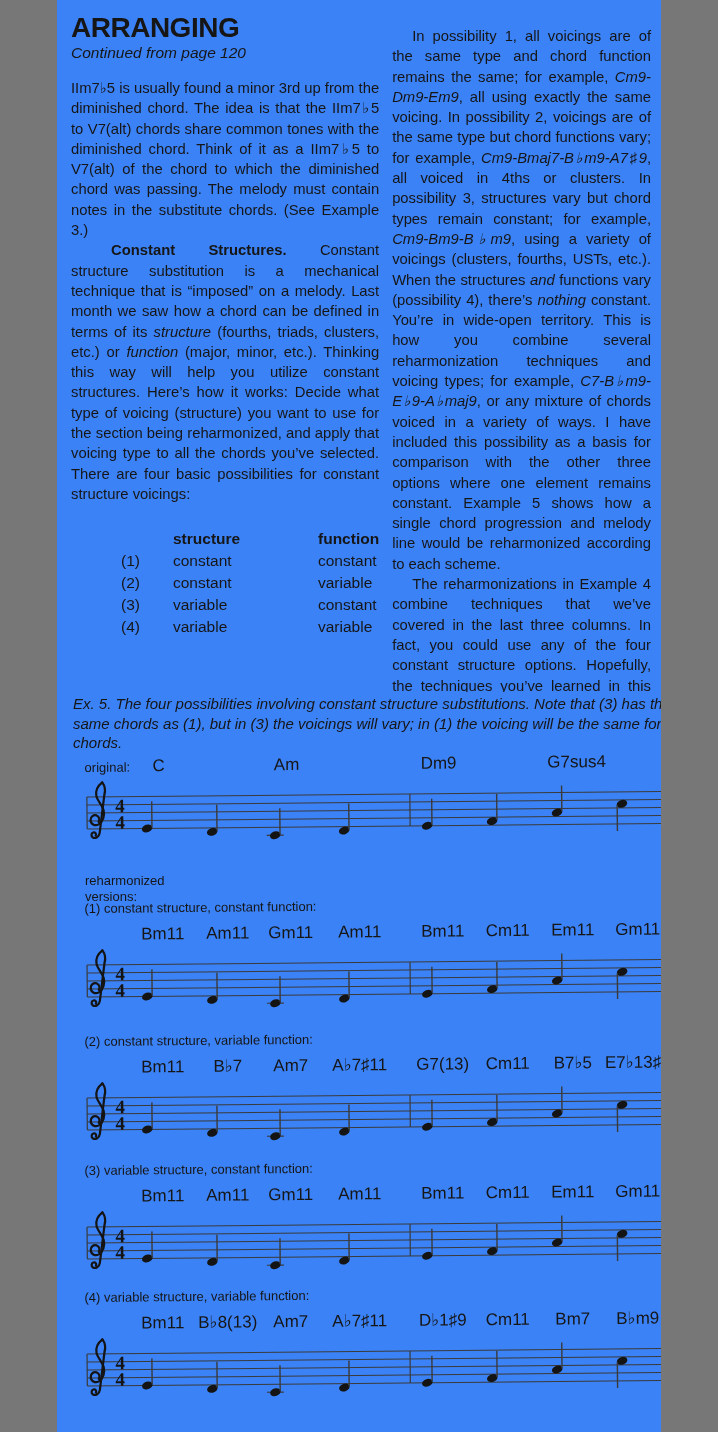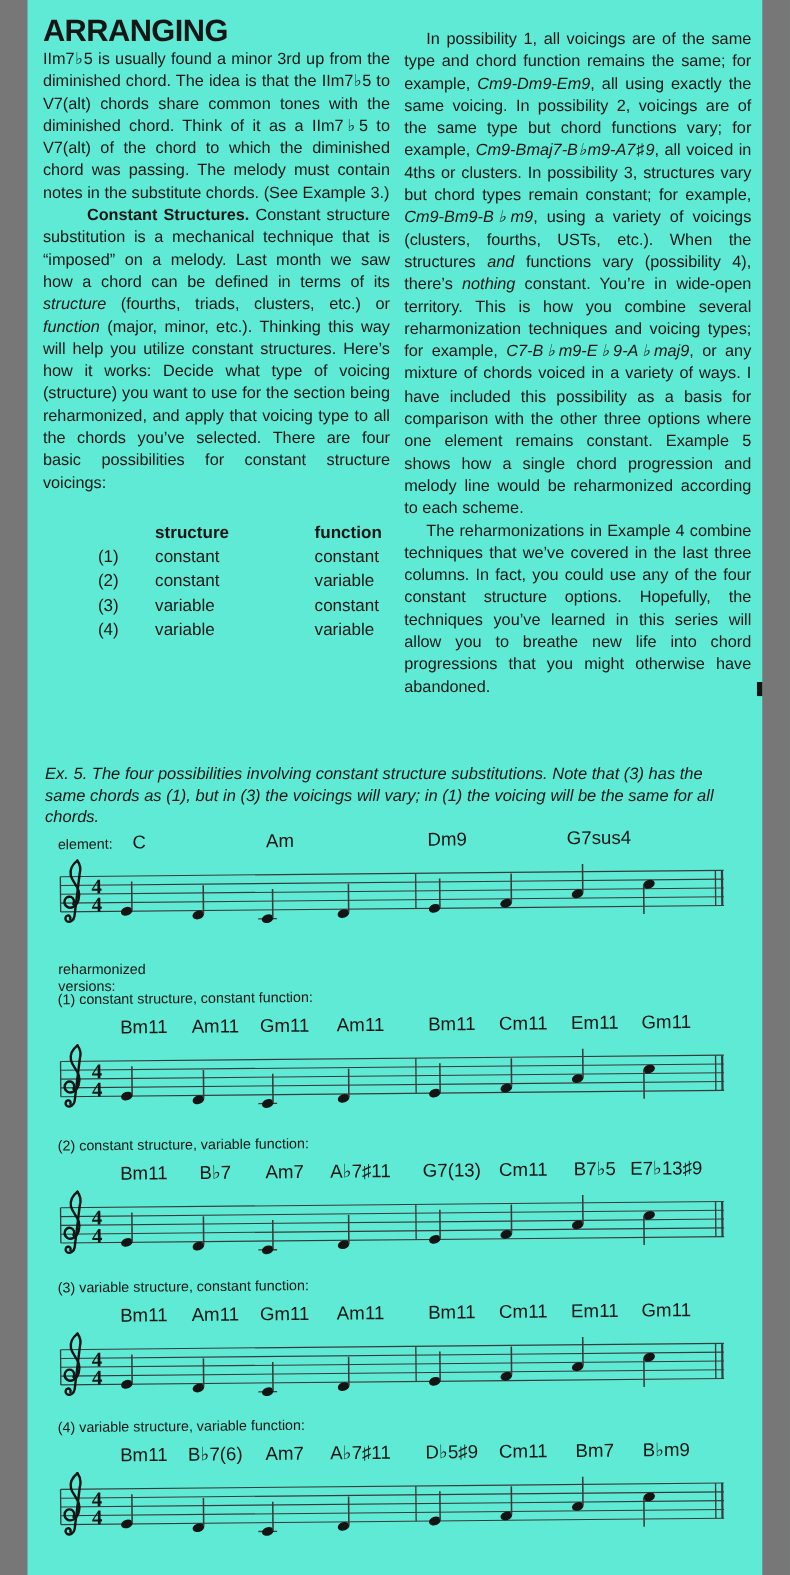--- a/index.html
+++ b/index.html
@@ -1,18 +1,18 @@
 <!DOCTYPE html>
 <html><head>
 <meta charset="utf-8">
 <style>
   html,body{margin:0;padding:0;background:#777;}
   .page{
-    position:relative;width:668px;height:1432px;margin:0 auto;
-    background:#5eead4;color:#161616;
+    position:relative;width:604px;height:1432px;margin:0 auto;
+    background:#3b82f6;color:#161616;
     font-family:"Liberation Sans",sans-serif;overflow:hidden;
   }
   
   .article{display:flex;gap:13px;padding:8px 10px 0 14px;height:684px;overflow:hidden;}
   .col{width:341px;}
   .col-right{padding-top:18px;}
   .page-title{margin:6px 0 2px 0;font-size:28px;font-weight:bold;letter-spacing:-0.5px;line-height:1;}
   .subtitle{font-style:italic;font-size:15.5px;margin:0 0 16px 0;}
   p.body{font-size:14.8px;line-height:20.3px;text-align:justify;margin:0;}
   p.indent{text-indent:20px;}
@@ -47,20 +47,21 @@
   .sys4{top:1290px;}
 </style>
 </head>
 <body>
 
 <div class="page">
 
   <div class="article">
     <div class="col col-left">
       <h1 class="page-title">ARRANGING</h1>
+      <div class="subtitle">Continued from page 120</div>
       <p class="body"><span>IIm7♭5 is usually found a minor 3rd up from the diminished chord. The idea is that the IIm7♭5 to V7(alt) chords share common tones with the diminished chord. Think of it as a IIm7♭5 to V7(alt) of the chord to which the diminished chord was passing. The melody must contain notes in the substitute chords. (See Example 3.)</span></p>
       <p class="body indent"><span class="seg-b">Constant Structures. </span><span>Constant structure substitution is a mechanical technique that is “imposed” on a melody. Last month we saw how a chord can be defined in terms of its </span><span class="seg-i">structure</span><span> (fourths, triads, clusters, etc.) or </span><span class="seg-i">function</span><span> (major, minor, etc.). Thinking this way will help you utilize constant structures. Here’s how it works: Decide what type of voicing (structure) you want to use for the section being reharmonized, and apply that voicing type to all the chords you’ve selected. There are four basic possibilities for constant structure voicings:</span></p>
 
       <div class="poss-table">
         <div class="trow thead">
           <span class="c1">structure</span>
           <span class="c2">function</span>
         </div>
         <div class="trow">
           <span class="c0">(1)</span>
@@ -95,21 +96,21 @@
               <rect x="6.5" y="8.4" width="6" height="1.6" fill="#f3f2ed"></rect>
             </svg></span>
       </p>
     </div>
   </div>
 
   <div class="ex-caption">Ex. 5. The four possibilities involving constant structure substitutions. Note that (3) has the same chords as (1), but in (3) the voicings will vary; in (1) the voicing will be the same for all chords.</div>
 
   <div class="system sys0">
     <div class="chordrow">
-      <span class="orig-label">element:</span>
+      <span class="orig-label">original:</span>
     <span class="chord" style="left: 102px;">C</span>
         <span class="chord" style="left: 230px;">Am</span>
         <span class="chord" style="left: 382px; margin-top: 13px;">Dm9</span>
         <span class="chord" style="left: 520px;">G7sus4</span>
       </div>
     <svg class="staff" width="690" height="80" viewBox="0 0 690 80">
         <line x1="30" y1="20" x2="633" y2="20" stroke="#3a3a3a" stroke-width="1"></line>
         <line x1="30" y1="28" x2="633" y2="28" stroke="#3a3a3a" stroke-width="1"></line>
         <line x1="30" y1="36" x2="633" y2="36" stroke="#3a3a3a" stroke-width="1"></line>
         <line x1="30" y1="44" x2="633" y2="44" stroke="#3a3a3a" stroke-width="1"></line>
@@ -352,24 +353,24 @@
           <ellipse cx="565" cy="32" rx="5.4" ry="3.8" fill="#141414" transform="rotate(-18 565 32)"></ellipse>
           <line x1="560.2" y1="33" x2="560.2" y2="59" stroke="#3a3a3a" stroke-width="1.4"></line>
         </g>
       </svg>
   </div>
 
   <div class="system sys4">
     <div class="sys-label">(4) variable structure, variable function:</div>
     <div class="chordrow">
         <span class="chord" style="left: 106px;">Bm11</span>
-        <span class="chord" style="left: 171px;">B♭7(6)</span>
+        <span class="chord" style="left: 171px;">B♭8(13)</span>
         <span class="chord" style="left: 234px;">Am7</span>
         <span class="chord" style="left: 303px;">A♭7♯11</span>
-        <span class="chord" style="left: 386px;">D♭5♯9</span>
+        <span class="chord" style="left: 386px;">D♭1♯9</span>
         <span class="chord" style="left: 451px;">Cm11</span>
         <span class="chord" style="left: 516px; margin-top: 16px;">Bm7</span>
         <span class="chord" style="left: 581px;">B♭m9</span>
       </div>
     <svg class="staff" width="690" height="80" viewBox="0 0 690 80">
         <line x1="30" y1="20" x2="633" y2="20" stroke="#3a3a3a" stroke-width="1"></line>
         <line x1="30" y1="28" x2="633" y2="28" stroke="#3a3a3a" stroke-width="1"></line>
         <line x1="30" y1="36" x2="633" y2="36" stroke="#3a3a3a" stroke-width="1"></line>
         <line x1="30" y1="44" x2="633" y2="44" stroke="#3a3a3a" stroke-width="1"></line>
         <line x1="30" y1="52" x2="633" y2="52" stroke="#3a3a3a" stroke-width="1"></line>

